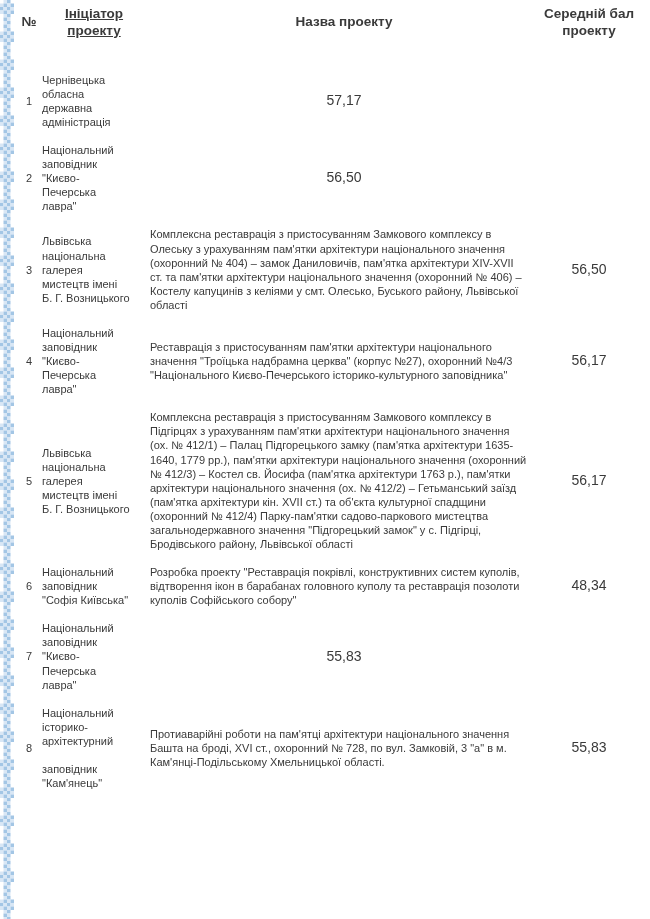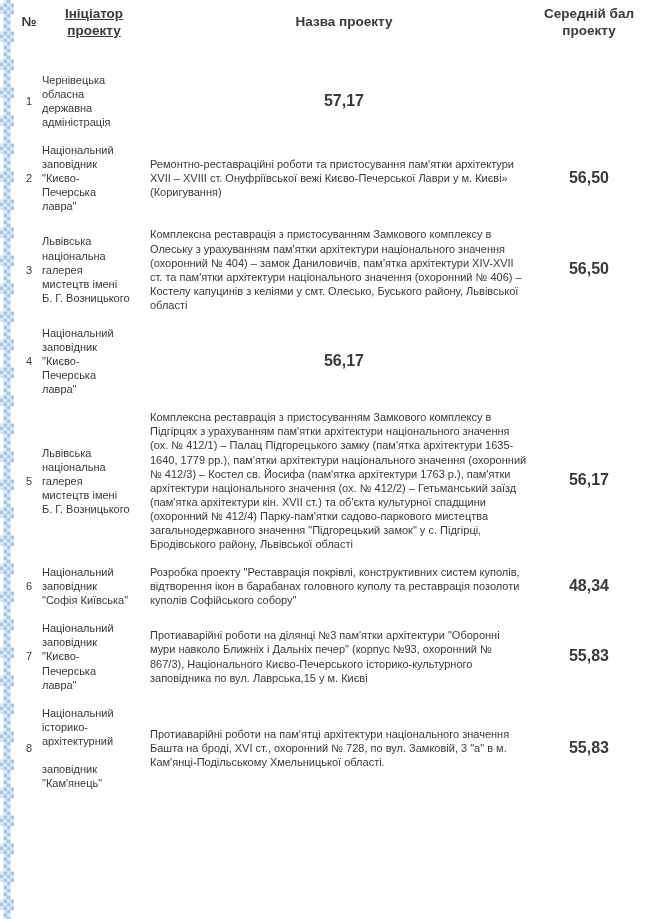--- a/index.html
+++ b/index.html
@@ -52,22 +52,22 @@
   .c-init {
     padding-right: 16px;
     white-space: pre-line;
   }
   .c-name {
     padding-left: 4px;
     padding-right: 14px;
   }
   .c-score {
     text-align: center;
-    font-weight: bold;
-    font-size: 16px;
+    font-weight: normal;
+    font-size: 14px;
   }
   .th.h-score { padding-left: 0; }
 </style>
 </head>
 <body>
 
 <svg class="border-strip" id="border-strip" viewBox="0 0 14 919" preserveAspectRatio="none">
     <rect x="3.5" y="0" width="3.5" height="3.5" fill="#d9e7f5"></rect>
     <rect x="7" y="0" width="3.5" height="3.5" fill="#a3c6e5"></rect>
     <rect x="0" y="3.5" width="3.5" height="3.5" fill="#d9e7f5"></rect>
@@ -807,55 +807,54 @@
 
   <div class="trow">
     <div class="cell c-num">1</div>
     <div class="cell c-init">Чернівецька обласна державна адміністрація</div>
     <div class="cell c-score">57,17</div>
   </div>
 
   <div class="trow">
     <div class="cell c-num">2</div>
     <div class="cell c-init">Національний заповідник "Києво-Печерська лавра"</div>
-    <div class="cell c-name">Ремонтно-реставраційні роботи та пристосування пам'ятки архітектури XVII – XVIII ст. Онуфріївської вежі Києво-Печерської Лаври у м. Києві» (Коригування)</div>
     <div class="cell c-score">56,50</div>
   </div>
 
   <div class="trow">
     <div class="cell c-num">3</div>
     <div class="cell c-init">Львівська національна галерея мистецтв імені Б. Г. Возницького</div>
     <div class="cell c-name">Комплексна реставрація з пристосуванням Замкового комплексу в Олеську з урахуванням пам'ятки архітектури національного значення (охоронний № 404) – замок Даниловичів, пам'ятка архітектури XIV-XVII ст. та пам'ятки архітектури національного значення (охоронний № 406) – Костелу капуцинів з келіями у смт. Олесько, Буського району, Львівської області</div>
     <div class="cell c-score">56,50</div>
   </div>
 
   <div class="trow">
     <div class="cell c-num">4</div>
     <div class="cell c-init">Національний заповідник "Києво-Печерська лавра"</div>
+    <div class="cell c-name">Реставрація з пристосуванням пам'ятки архітектури національного значення "Троїцька надбрамна церква" (корпус №27), охоронний №4/3 "Національного Києво-Печерського історико-культурного заповідника"</div>
     <div class="cell c-score">56,17</div>
   </div>
 
   <div class="trow">
     <div class="cell c-num">5</div>
     <div class="cell c-init">Львівська національна галерея мистецтв імені Б. Г. Возницького</div>
     <div class="cell c-name">Комплексна реставрація з пристосуванням Замкового комплексу в Підгірцях з урахуванням пам'ятки архітектури національного значення (ох. № 412/1) – Палац Підгорецького замку (пам'ятка архітектури 1635-1640, 1779 рр.), пам'ятки архітектури національного значення (охоронний № 412/3)  – Костел св. Йосифа (пам'ятка архітектури 1763 р.), пам'ятки архітектури національного значення (ох. № 412/2) – Гетьманський заїзд (пам'ятка архітектури кін. XVII ст.) та об'єкта культурної спадщини (охоронний № 412/4) Парку-пам'ятки  садово-паркового мистецтва загальнодержавного значення "Підгорецький замок" у с. Підгірці, Бродівського району, Львівської області</div>
     <div class="cell c-score">56,17</div>
   </div>
 
   <div class="trow">
     <div class="cell c-num">6</div>
     <div class="cell c-init">Національний заповідник "Софія Київська"</div>
     <div class="cell c-name">Розробка проекту "Реставрація покрівлі, конструктивних систем куполів, відтворення ікон в барабанах головного куполу та реставрація позолоти куполів Софійського собору"</div>
     <div class="cell c-score">48,34</div>
   </div>
 
   <div class="trow">
     <div class="cell c-num">7</div>
     <div class="cell c-init">Національний заповідник "Києво-Печерська лавра"</div>
-    <div class="cell c-name">Протиаварійні роботи на ділянці №3 пам'ятки архітектури "Оборонні мури навколо Ближніх і Дальніх печер" (корпус №93, охоронний № 867/3), Національного Києво-Печерського історико-культурного заповідника по вул. Лаврська,15 у м. Києві</div>
     <div class="cell c-score">55,83</div>
   </div>
 
   <div class="trow">
     <div class="cell c-num">8</div>
     <div class="cell c-init">Національний історико-архітектурний
 
 заповідник "Кам'янець"</div>
     <div class="cell c-name">Протиаварійні роботи на пам'ятці архітектури національного значення Башта на броді, XVI ст., охоронний № 728, по вул. Замковій, 3 "а" в  м. Кам'янці-Подільському Хмельницької області.</div>
     <div class="cell c-score">55,83</div>

